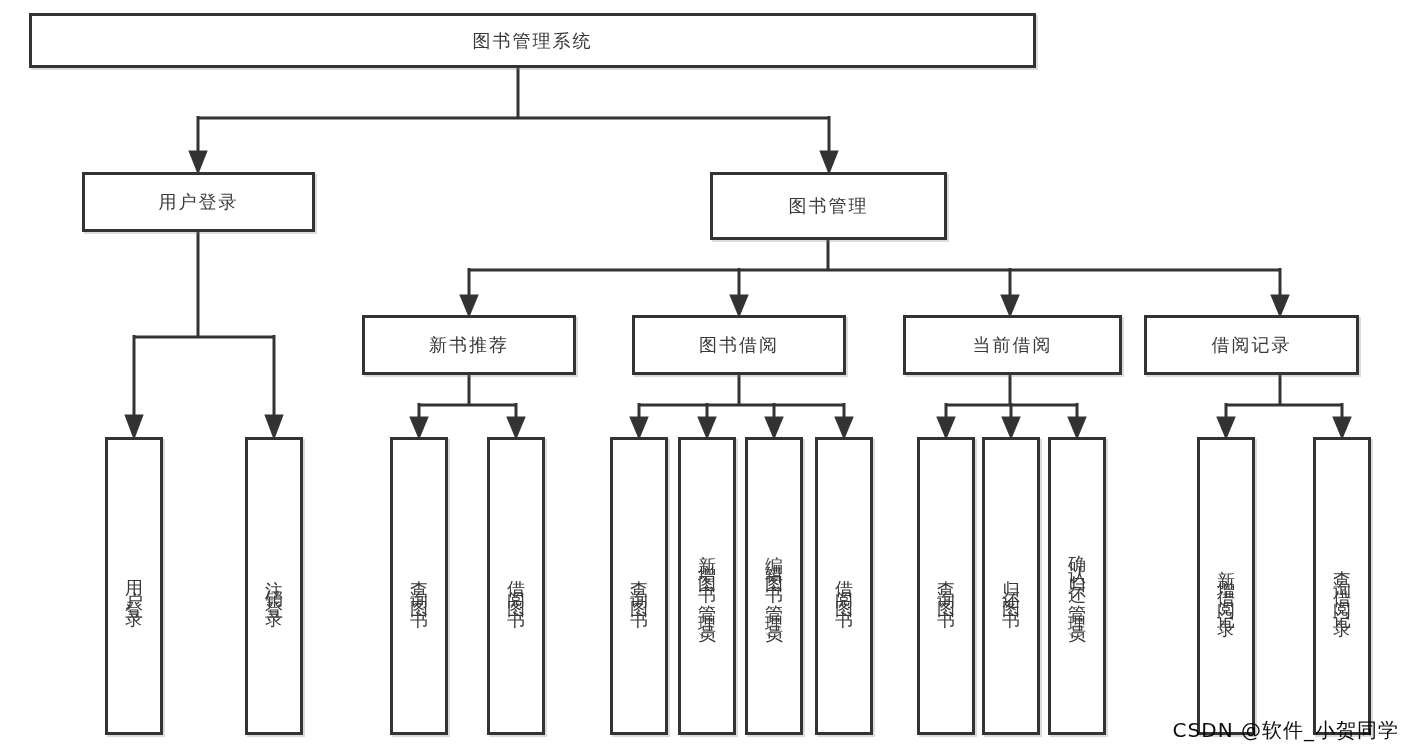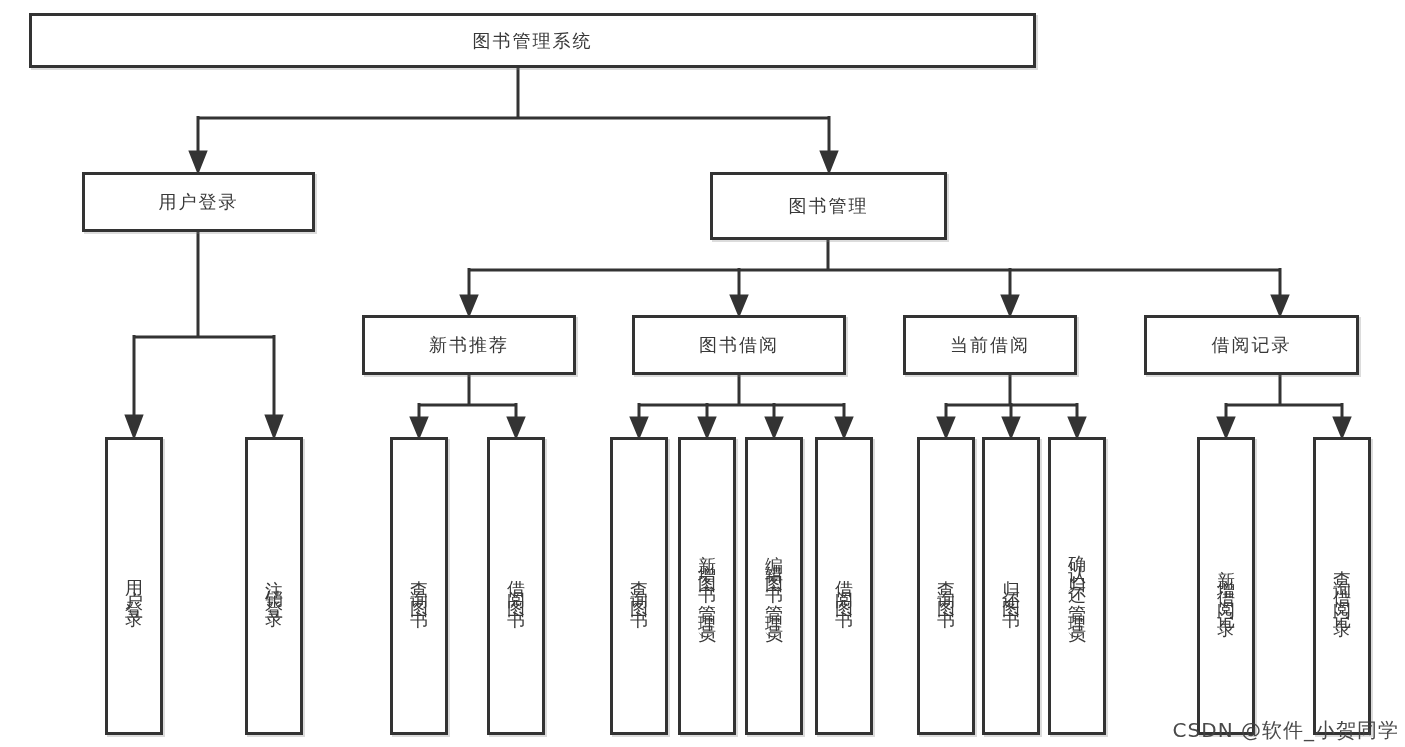--- a/index.html
+++ b/index.html
@@ -14,21 +14,21 @@
     color:#383838;font-size:18px;z-index:1;
     box-shadow:2px 2px 0 rgba(130,130,130,0.28);
   }
   .hbox{letter-spacing:2px;}
   .vbox span{
     writing-mode:vertical-rl;text-orientation:mixed;
     letter-spacing:10px;font-size:18px;color:#383838;white-space:nowrap;
   }
   .watermark{
     position:absolute;right:6px;bottom:3px;z-index:2;
-    font-size:20px;letter-spacing:1px;color:#404040;opacity:0.95;
+    font-size:20px;letter-spacing:1px;color:#000000;opacity:0.95;
   }
 </style>
 </head>
 <body>
 
 <div class="stage">
 
   <svg class="connectors" viewBox="0 0 1405 747" xmlns="http://www.w3.org/2000/svg">
     <g stroke="#333333" stroke-width="3" fill="#333333">
 
@@ -103,21 +103,21 @@
   <div class="box hbox" style="left:710px;top:172px;width:237px;height:68px;">
     <span>图书管理</span>
   </div>
 
   <div class="box hbox" style="left:362px;top:315px;width:214px;height:60px;">
     <span>新书推荐</span>
   </div>
   <div class="box hbox" style="left:632px;top:315px;width:214px;height:60px;">
     <span>图书借阅</span>
   </div>
-  <div class="box hbox" style="left:903px;top:315px;width:174px;height:60px;">
+  <div class="box hbox" style="left:903px;top:315px;width:219px;height:60px;">
     <span>当前借阅</span>
   </div>
   <div class="box hbox" style="left:1144px;top:315px;width:215px;height:60px;">
     <span>借阅记录</span>
   </div>
 
   <div class="box vbox" style="left:105px;top:437px;width:58px;height:298px;">
     <span>用户登录</span>
   </div>
   <div class="box vbox" style="left:245px;top:437px;width:58px;height:298px;">

